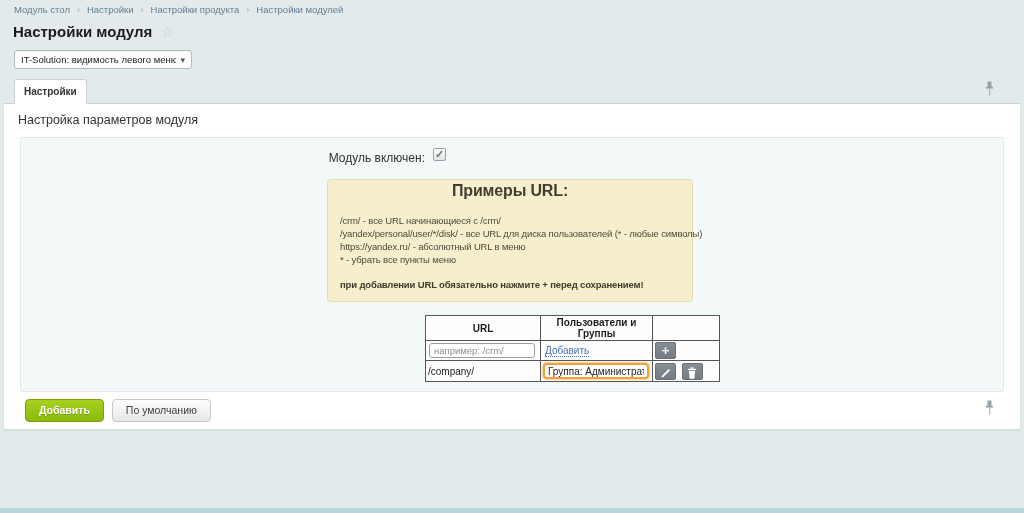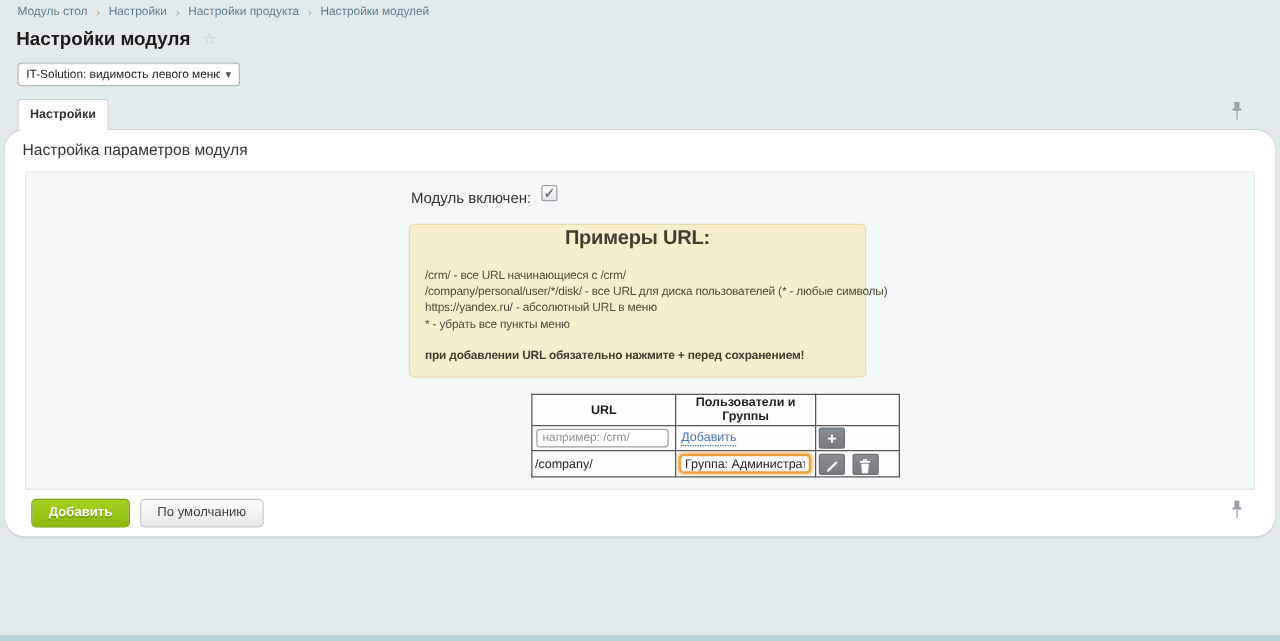--- a/index.html
+++ b/index.html
@@ -40,21 +40,20 @@
 
   .pin { position:absolute; cursor:pointer; width:11px; height:17px; }
   .pin-top { right:29px; top:81px; }
   .pin-bottom { right:29px; top:400px; }
 
   
   .panel {
     position:absolute; left:4px; right:4px; top:103px; height:326px;
     background:#fff; border-top:1px solid #c9d2d4;
     box-shadow:0 1px 2px rgba(0,0,0,0.10);
-    border-radius:16px;
   }
   .panel-heading { position:absolute; left:14px; top:9px; font-size:12.5px; color:#333; }
 
   
   .inner {
     position:absolute; left:16px; right:16px; top:33px; height:255px;
     background:#f3f8f8; border:1px solid #e1e8e9; border-radius:2px;
   }
 
   .enable-label { position:absolute; left:0; top:13px; width:404px; text-align:right; font-size:12px; color:#333; }
@@ -164,21 +163,21 @@
 
   <div class="inner">
 
     <div class="enable-label">Модуль включен:</div>
     <input type="checkbox" class="enable-checkbox" checked="checked" style="">
 
     <div class="info-box">
       <div class="info-title">Примеры URL:</div>
       <div class="info-lines">
         <div>/crm/ - все URL начинающиеся с /crm/</div>
-        <div>/company/personal/user/*/disk/ - все URL для диска пользователей (* - любые символы)</div>
+        <div>/yandex/personal/user/*/disk/ - все URL для диска пользователей (* - любые символы)</div>
         <div>https://yandex.ru/ - абсолютный URL в меню</div>
         <div>* - убрать все пункты меню</div>
       </div>
       <div class="info-note">при добавлении URL обязательно нажмите + перед сохранением!</div>
     </div>
 
 
     <div class="url-table-wrap">
       <table class="url-table">
         <colgroup>

